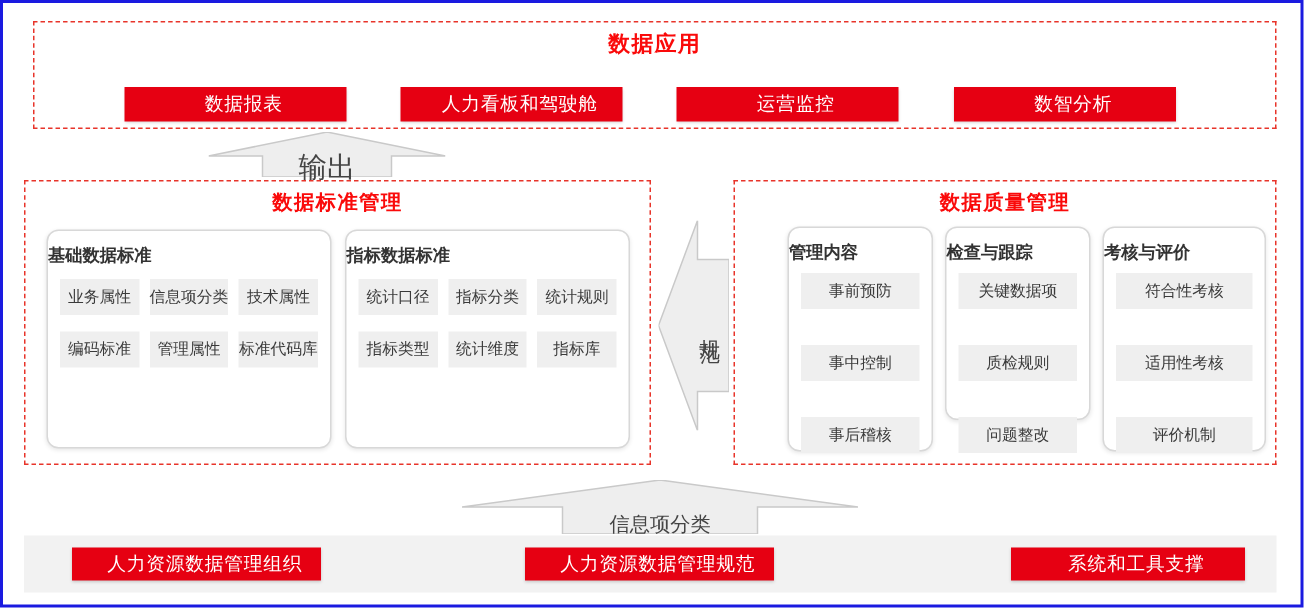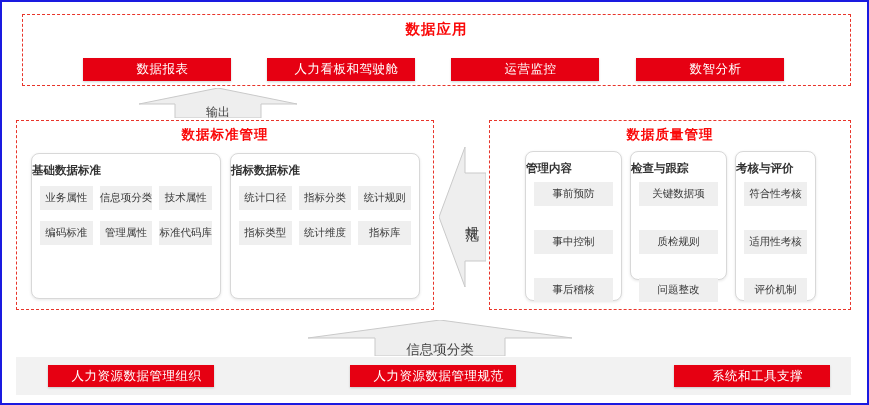--- a/index.html
+++ b/index.html
@@ -90,21 +90,21 @@
   }
 
   #std-card-basic{ left:14px; top:32px; width:190px; height:146px; }
   #std-card-index{ left:213px; top:32px; width:190px; height:146px; }
 
   
   #qa-panel{ left:487px; top:118px; width:362px; height:190px; }
   #qa-title{ margin-top:5px; font-size:13.5px; }
   #qa-card-1{ left:35px; top:30px; width:97px; height:150px; }
   #qa-card-2{ left:140px; top:30px; width:97px; height:129px; }
-  #qa-card-3{ left:245px; top:30px; width:81px; height:150px; }
+  #qa-card-3{ left:245px; top:30px; width:109px; height:150px; }
   .qa-chips{ top:30px; left:8px; right:8px; row-gap:24px; }
 
   
   #support-band{
     position:absolute;
     left:14px; top:355px; width:835px; height:38px;
     background:#f2f2f2;
   }
   #support-band .red-btn{ top:8px; height:22px; }
   #sup-btn-0{ left:32px;  width:166px; }
@@ -120,21 +120,21 @@
     font-size:13px;
     display:flex;
     align-items:center;
     justify-content:center;
     width:100%;height:100%;
     left:0;top:0;
     pointer-events:none;
   }
   
   #arrow-output{ left:137px; top:86px; width:158px; height:30px; }
-  #arrow-output .arrow-label{ font-size:12px; padding-top:9px; }
+  #arrow-output .arrow-label{ font-size:19px; padding-top:9px; }
   
   #arrow-norm{ left:437px; top:145px; width:47px; height:140px; }
   #arrow-norm .arrow-label{
     writing-mode:vertical-rl;
     font-size:14px;
     padding-left:10px;
     letter-spacing:2px;
   }
   
   #arrow-support{ left:306px; top:318px; width:264px; height:36px; }

